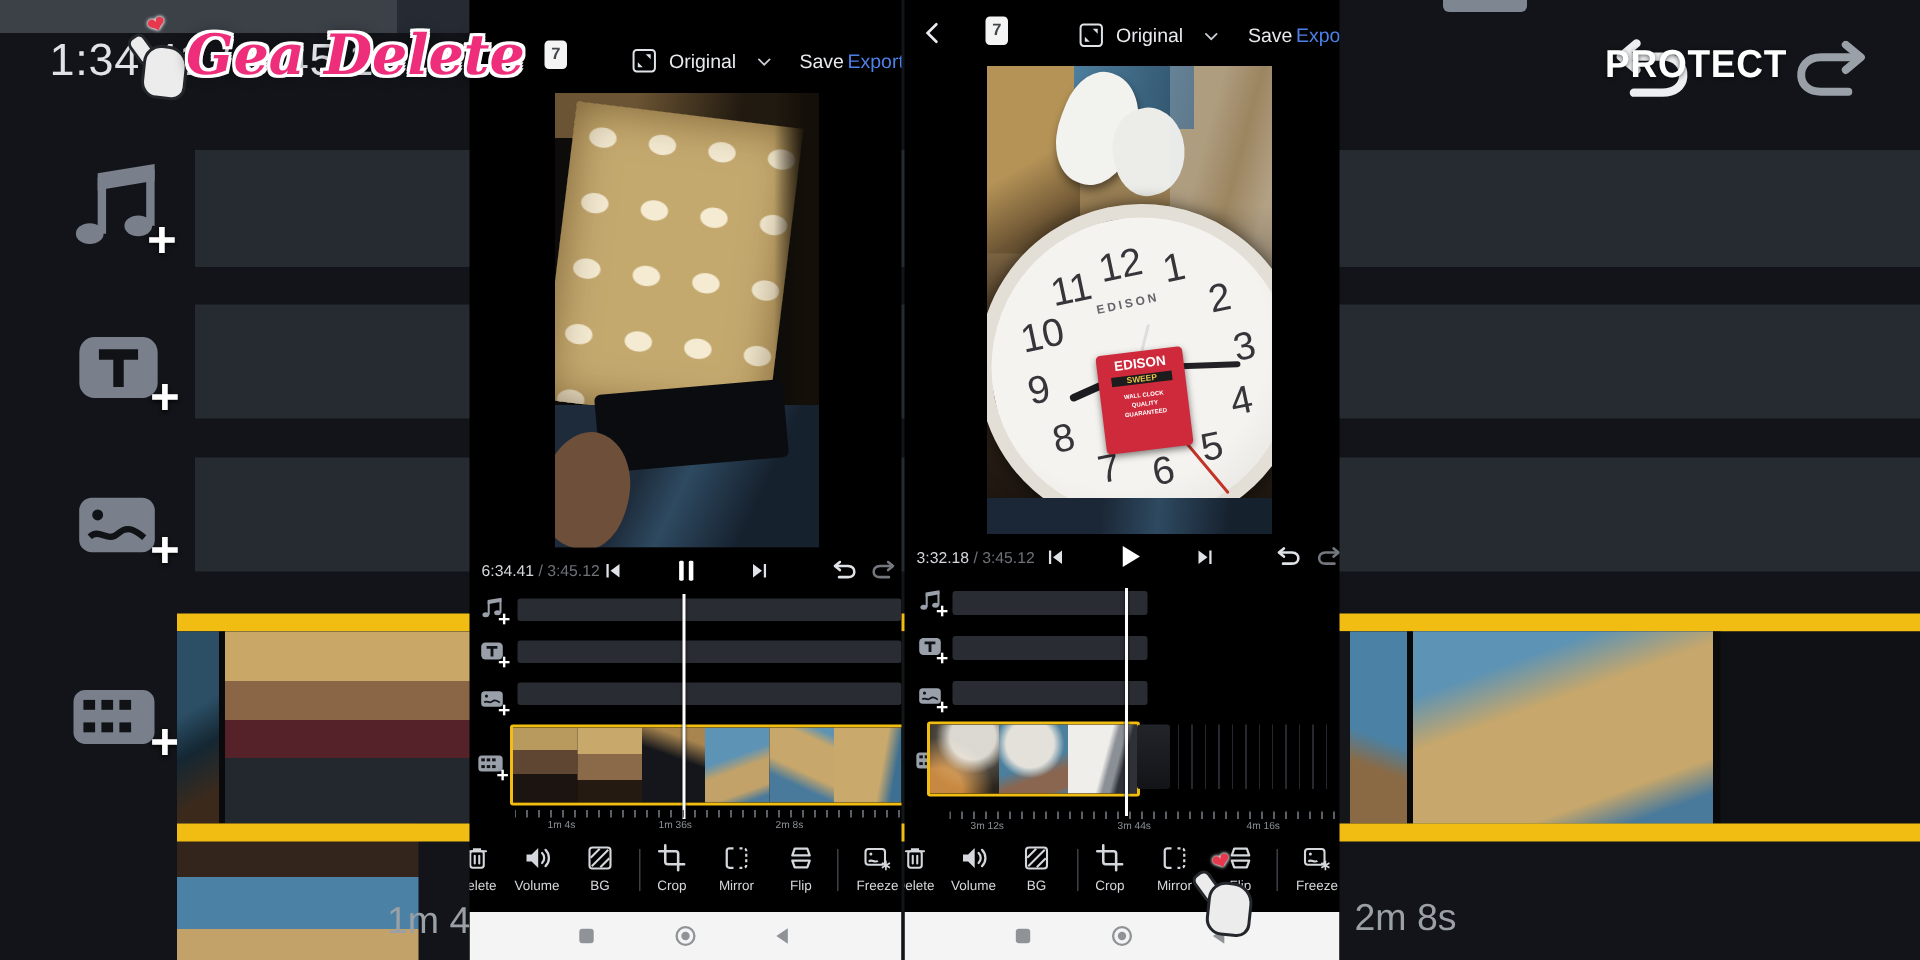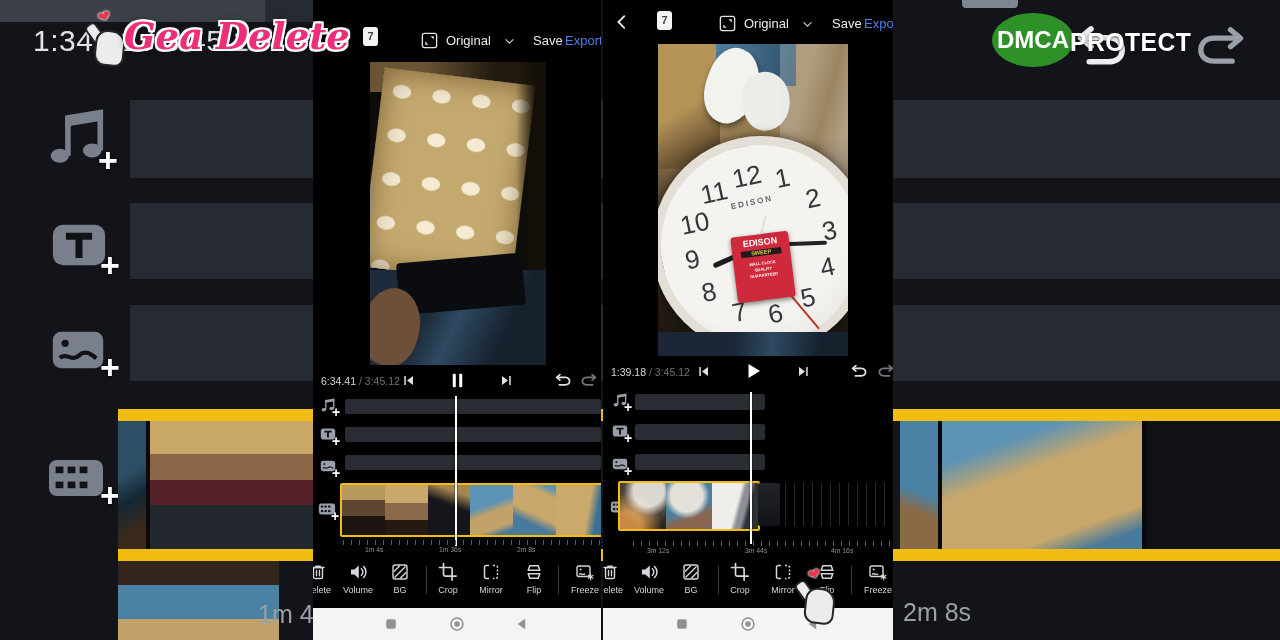--- a/index.html
+++ b/index.html
@@ -454,21 +454,21 @@
         <div style="margin-top:4px;text-align:center;">
           <div class="tagline nosel" style="margin:0 auto;">WALL CLOCK</div>
           <div class="tagline nosel" style="margin:-3px auto 0;">QUALITY</div>
           <div class="tagline nosel" style="margin:-3px auto 0;">GUARANTEED</div>
         </div>
       </div>
       <div class="abs" style="left:0;top:288px;width:190px;height:24px;background:linear-gradient(95deg,#1b2736 0 40%,#2e4a61 60%,#16212e 85%);"></div>
     </div>
 
     <div class="abs ptime nosel" style="left:8px;top:366px;">
-      <span class="cur">1:39.18</span><span class="tot"> / </span><span class="tot">3:45.12</span>
+      <span class="cur">3:32.18</span><span class="tot"> / </span><span class="tot">3:45.12</span>
     </div>
     <svg class="abs" style="left:93px;top:364px;color:#dfe3e8;" width="15" height="15" viewBox="0 0 20 20">
         <use href="#i-prev"></use>
       </svg>
     <svg class="abs" style="left:140px;top:360px;color:#fff;" width="20" height="22" viewBox="0 0 20 20">
         <use href="#i-play"></use>
       </svg>
     <svg class="abs" style="left:193px;top:364px;color:#dfe3e8;" width="15" height="15" viewBox="0 0 20 20">
         <use href="#i-next"></use>
       </svg>
@@ -580,21 +580,20 @@
     </div>
   </div>
 
   <div class="abs handheart" style="left:88px;top:14px;width:46px;height:58px;">
     <span class="hh-heart">❤</span>
     <div class="hh-finger"></div>
     <div class="hh-palm"></div>
   </div>
   <div class="abs brand-text nosel" style="left:124px;top:14px;">Gea Delete</div>
 
-  <div class="abs dmca-ellipse" style="left:992px;top:13px;width:82px;height:54px;line-height:54px;">DMCA</div>
   <div class="abs dmca-protect nosel" style="left:1070px;top:27px;">PROTECT</div>
 
   <div class="abs handheart" style="left:798px;top:572px;width:44px;height:60px;">
     <span class="hh-heart">❤</span>
     <div class="hh-finger"></div>
     <div class="hh-palm"></div>
   </div>
 
 </div>
 

